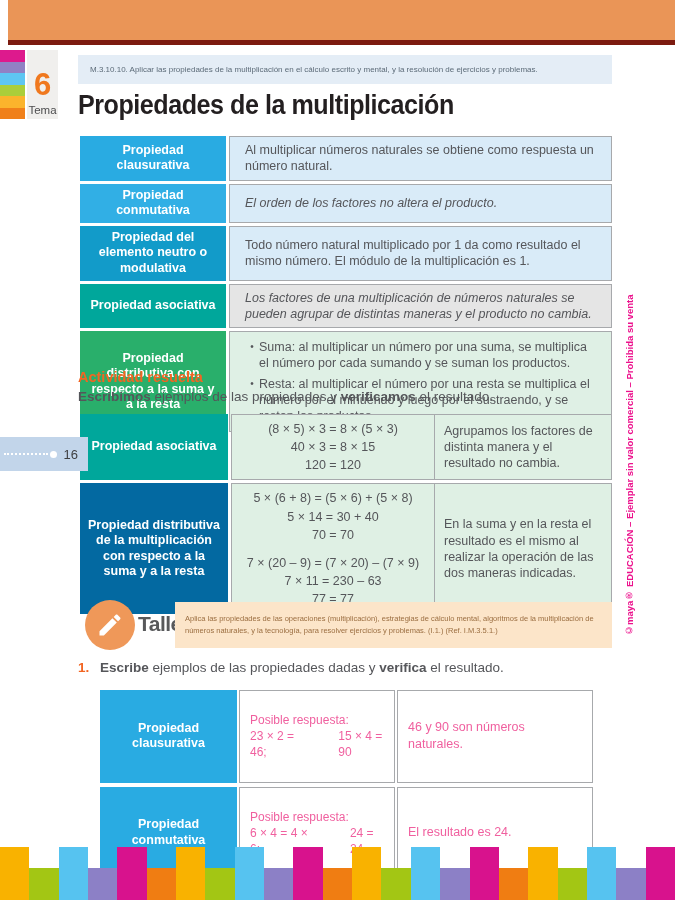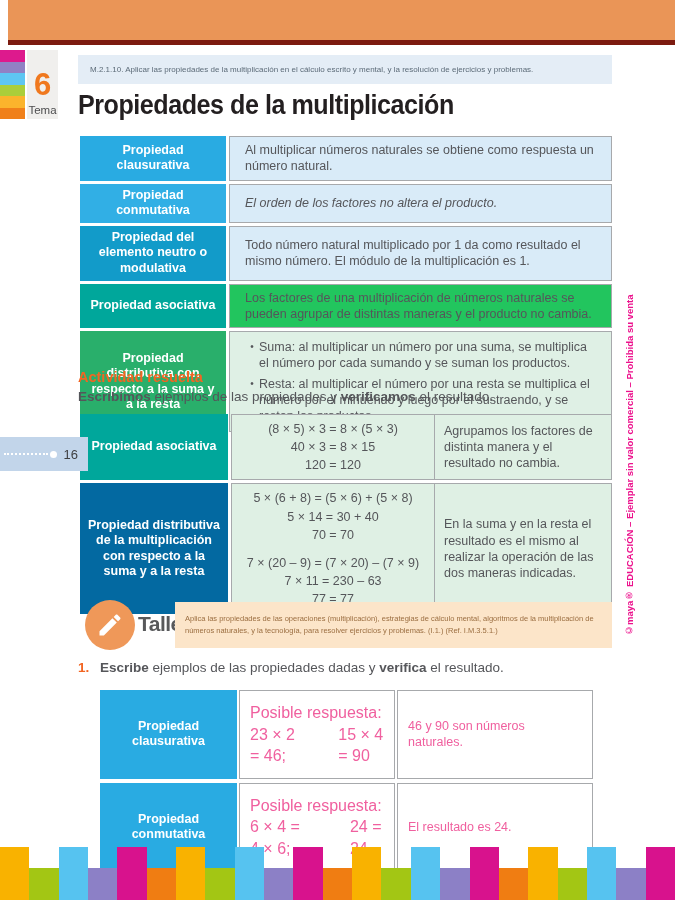--- a/index.html
+++ b/index.html
@@ -56,22 +56,22 @@
   .taller-box{position:absolute;left:175px;top:602px;width:437px;height:46px;background:#FCE5C9;
     font-size:7.5px;line-height:1.55;color:#9B6E41;padding:6px 10px;box-sizing:border-box;
     display:flex;align-items:center;}
   
   .exercise{position:absolute;left:78px;top:660px;font-size:13.5px;display:flex;}
   .ex-num{color:#F26522;font-weight:700;width:22px;flex:0 0 22px;}
   
   #t3{top:690px;left:100px;width:493px;position:absolute;}
   #t3 .trow{grid-template-columns:137px 156px 1fr;column-gap:2px;margin-bottom:4px;}
   #t3 .thead-cell{font-size:12.5px;}
-  .ans-cell{border:1px solid #A7A9AC;background:#fff;font-size:16px;line-height:1.35;
-    padding:11px 10px;box-sizing:border-box;color:#F0609F;display:flex;flex-direction:column;justify-content:center;}
+  .ans-cell{border:1px solid #A7A9AC;background:#fff;font-size:12px;line-height:1.35;
+    padding:21px 10px;box-sizing:border-box;color:#F0609F;display:flex;flex-direction:column;justify-content:center;}
   .ans-line{display:flex;gap:40px;}
   .note-cell{border:1px solid #A7A9AC;background:#fff;font-size:12.5px;line-height:1.35;
     padding:5px 10px;box-sizing:border-box;color:#F0609F;display:flex;flex-direction:column;justify-content:center;}
   
   .page-tab{position:absolute;left:0;top:437px;width:88px;height:34px;background:#C2D5EA;
     display:flex;align-items:center;padding:0 10px 0 4px;box-sizing:border-box;}
   .dotline{flex:1;border-bottom:2px dotted #ffffff;margin-right:2px;}
   .dotball{width:7px;height:7px;border-radius:50%;background:#ffffff;margin-right:7px;}
   .pnum{font-size:13px;color:#3F4042;}
   
@@ -98,40 +98,40 @@
     <div class="sq" style="background-color: rgb(171, 206, 58);"></div>
     <div class="sq" style="background-color: rgb(251, 180, 44);"></div>
     <div class="sq" style="background-color: rgb(240, 128, 25);"></div>
   </div>
 
   <div class="tema-box">
     <div class="tema-num">6</div>
     <div class="tema-lbl">Tema</div>
   </div>
 
-  <div class="standard">M.2.1.10. Aplicar las propiedades de la multiplicación en el cálculo escrito y mental, y la resolución de ejercicios y problemas.</div>
+  <div class="standard">M.3.10.10. Aplicar las propiedades de la multiplicación en el cálculo escrito y mental, y la resolución de ejercicios y problemas.</div>
 
   <div class="title">Propiedades de la multiplicación</div>
 
   <div class="tbl" id="t1">
     <div class="trow" style="grid-auto-rows:minmax(38px,auto);">
       <div class="thead-cell" style="background-color: rgb(41, 171, 226);">Propiedad clausurativa</div>
       <div class="tbody-cell" style="background-color: rgb(217, 235, 248);">Al multiplicar números naturales se obtiene como respuesta un número natural.</div>
     </div>
     <div class="trow" style="grid-auto-rows:minmax(27px,auto);">
       <div class="thead-cell" style="background-color: rgb(49, 175, 229);">Propiedad conmutativa</div>
       <div class="tbody-cell" style="background-color: rgb(217, 235, 248); font-style: italic;">El orden de los factores no altera el producto.</div>
     </div>
     <div class="trow" style="grid-auto-rows:minmax(38px,auto);">
       <div class="thead-cell" style="background-color: rgb(18, 155, 201);">Propiedad del elemento neutro o modulativa</div>
       <div class="tbody-cell" style="background-color: rgb(217, 235, 248);">Todo número natural multiplicado por 1 da como resultado el mismo número. El módulo de la multiplicación es 1.</div>
     </div>
     <div class="trow" style="grid-auto-rows:minmax(40px,auto);">
       <div class="thead-cell" style="background-color: rgb(0, 167, 155);">Propiedad asociativa</div>
-      <div class="tbody-cell" style="background-color: #22c55e;">Los factores de una multiplicación de números naturales se pueden agrupar de distintas maneras y el producto no cambia.</div>
+      <div class="tbody-cell" style="background-color: #e5e5e5; font-style: italic;">Los factores de una multiplicación de números naturales se pueden agrupar de distintas maneras y el producto no cambia.</div>
     </div>
     <div class="trow" style="grid-auto-rows:minmax(74px,auto);">
       <div class="thead-cell" style="background-color: rgb(41, 175, 107);">Propiedad distributiva con respecto a la suma y a la resta</div>
       <div class="tbody-cell" style="background-color: rgb(223, 240, 229);">
         <div class="bullet">
           <span class="dot">•</span>
           <span class="txt">Suma: al multiplicar un número por una suma, se multiplica el número por cada sumando y se suman los productos.</span>
         </div>
         <div class="bullet">
           <span class="dot">•</span>

